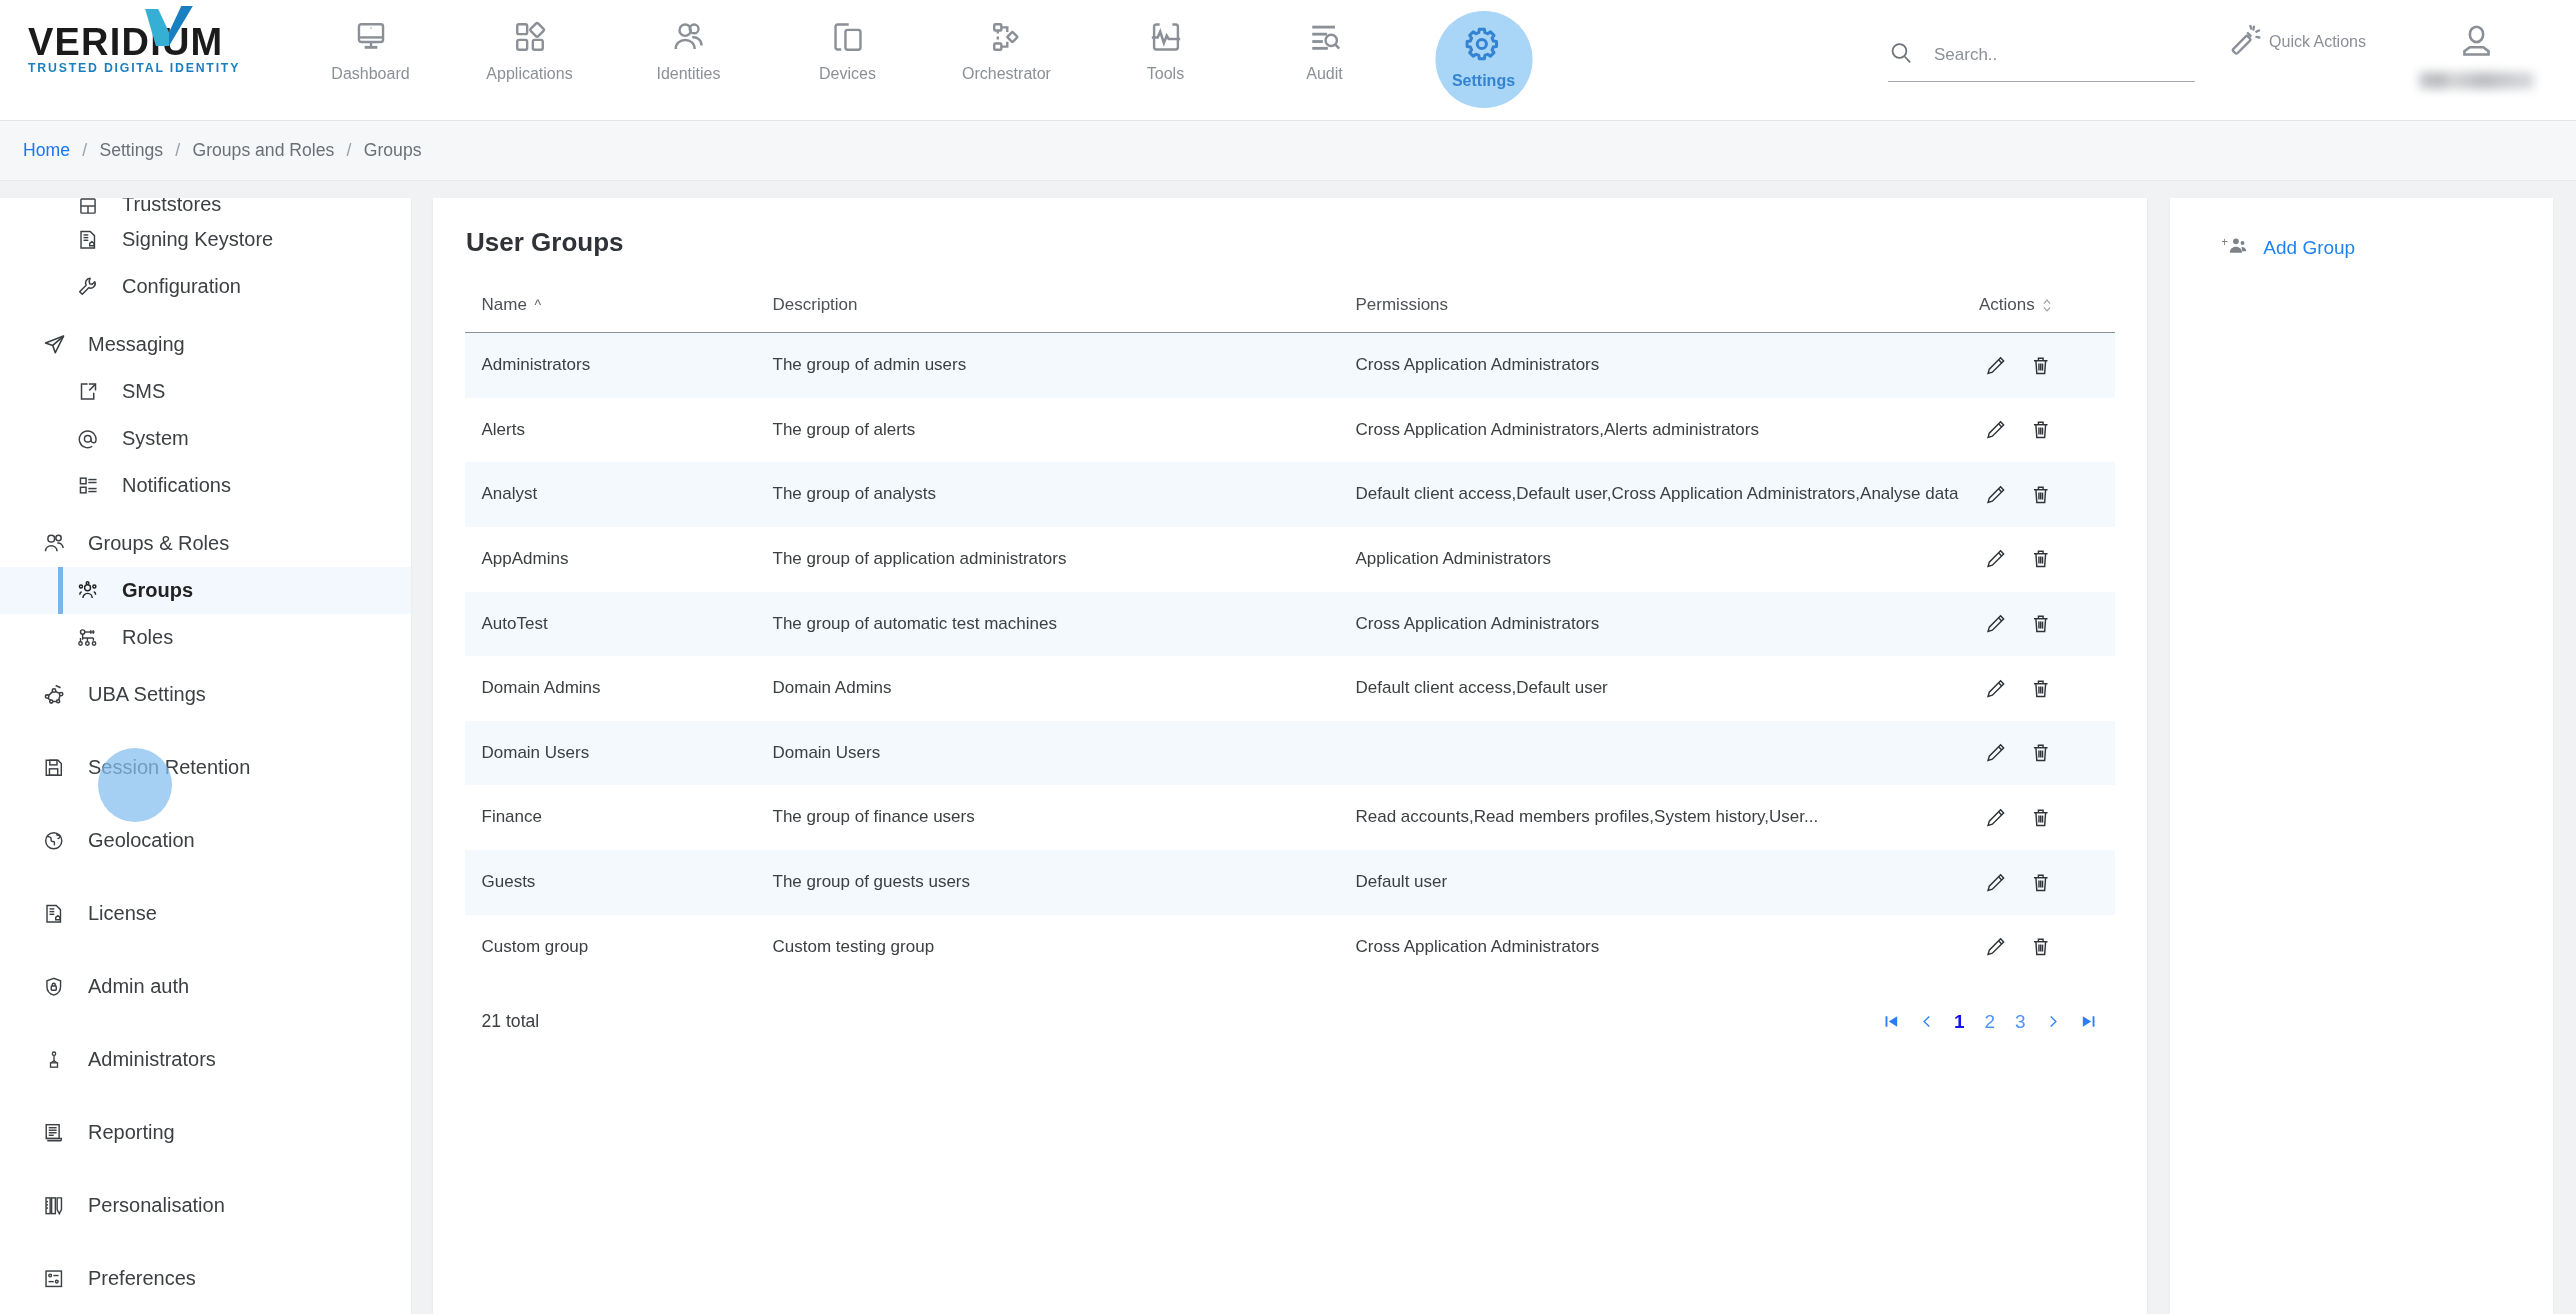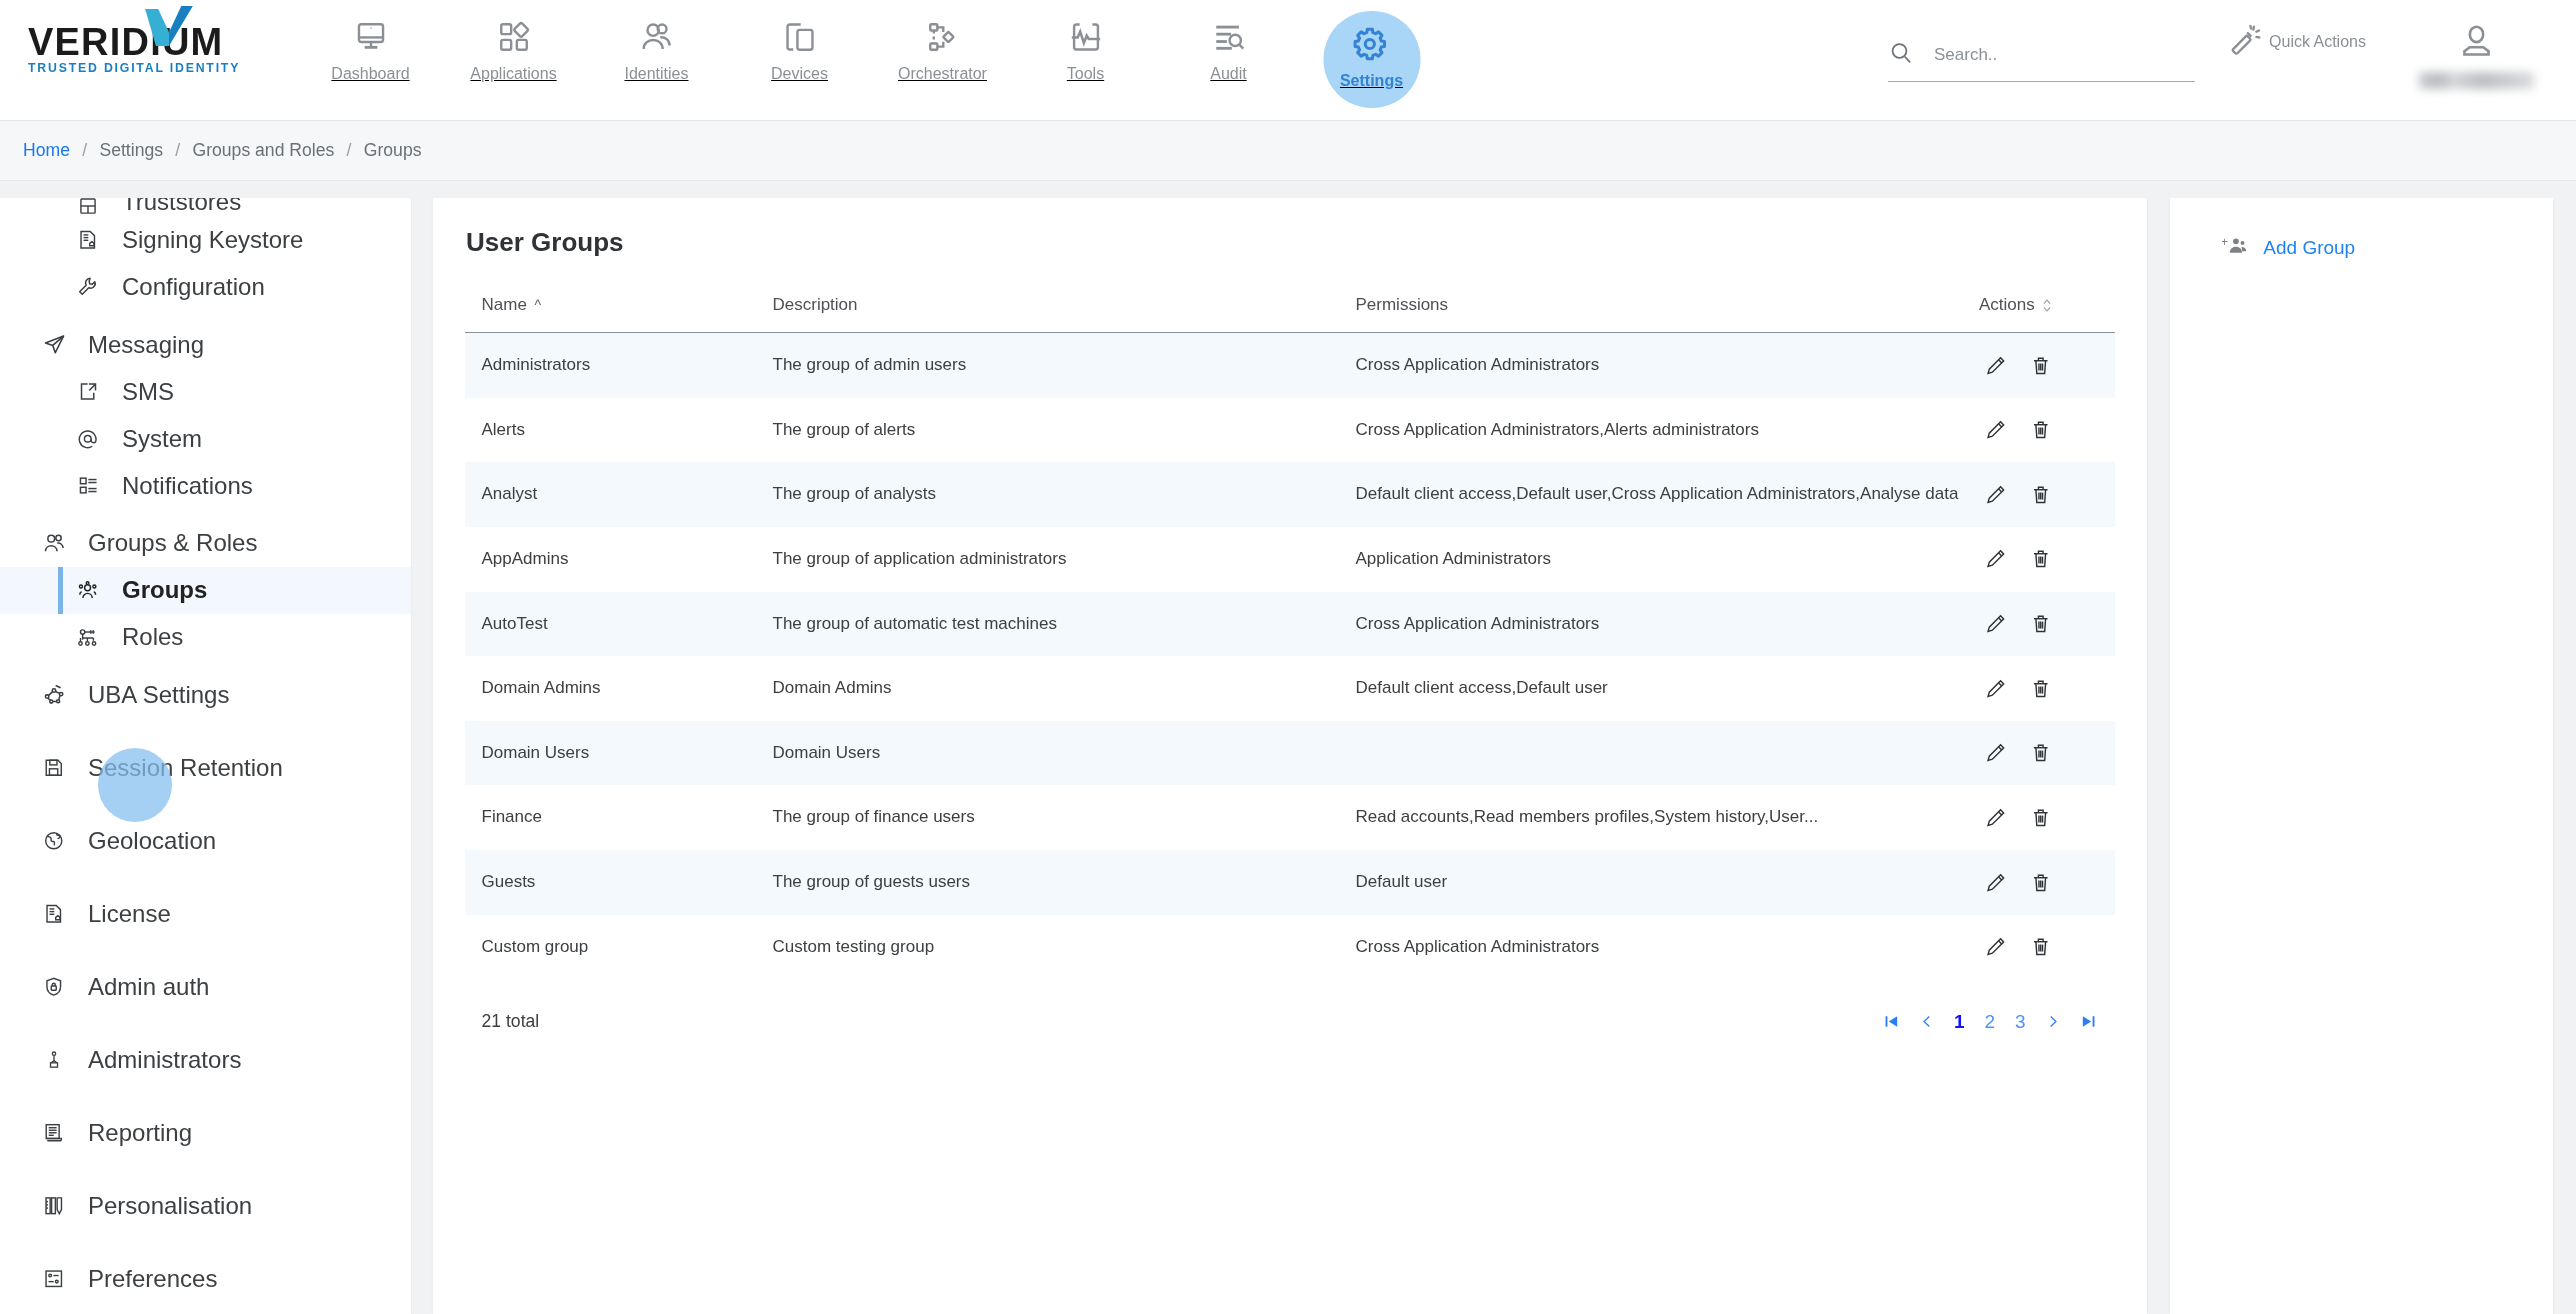--- a/index.html
+++ b/index.html
@@ -49,24 +49,23 @@
     font-size: 12.3px;
     letter-spacing: 1.8px;
     color: #1a7fc1;
     font-weight: 700;
     margin-top: 0;
   }
 
   .navitems {
     display: flex;
     align-items: flex-start;
-    gap: 0px;
+    gap: 16px;
     margin-left: 46px;
     padding-top: 9.2px;
-    text-decoration: underline;
   }
   .navitem {
     width: 143px;
     display: flex;
     flex-direction: column;
     align-items: center;
     gap: 7.7px;
     cursor: pointer;
     padding-top: 7.7px;
     position: relative;
@@ -179,21 +178,21 @@
     display: flex;
     align-items: center;
     height: 47px;
     cursor: pointer;
     position: relative;
     padding-left: 40px;
     gap: 20px;
   }
   .side-row.sub { padding-left: 74px; }
   .side-row .s-ico { width: 28px; display: flex; align-items: center; justify-content: center; flex: 0 0 28px; }
-  .side-row .s-lbl { font-size: 24px; color: #3c4043; white-space: nowrap; }
+  .side-row .s-lbl { font-size: 20px; color: #3c4043; white-space: nowrap; }
   .side-row.group-head { margin-top: 10.7px; }
   .side-row.selected { background: #f2f8fd; }
   .side-row.selected .s-lbl { font-weight: 700; color: #222; }
   .side-row.selected::before {
     content: ""; position: absolute; left: 58px; top: 0; bottom: 0;
     width: 5.4px; background: #7ab4e8;
   }
   .side-row.clipped { height: 18.4px; align-items: flex-end; overflow: hidden; }
   .side-spacer { height: 15.3px; }
 

